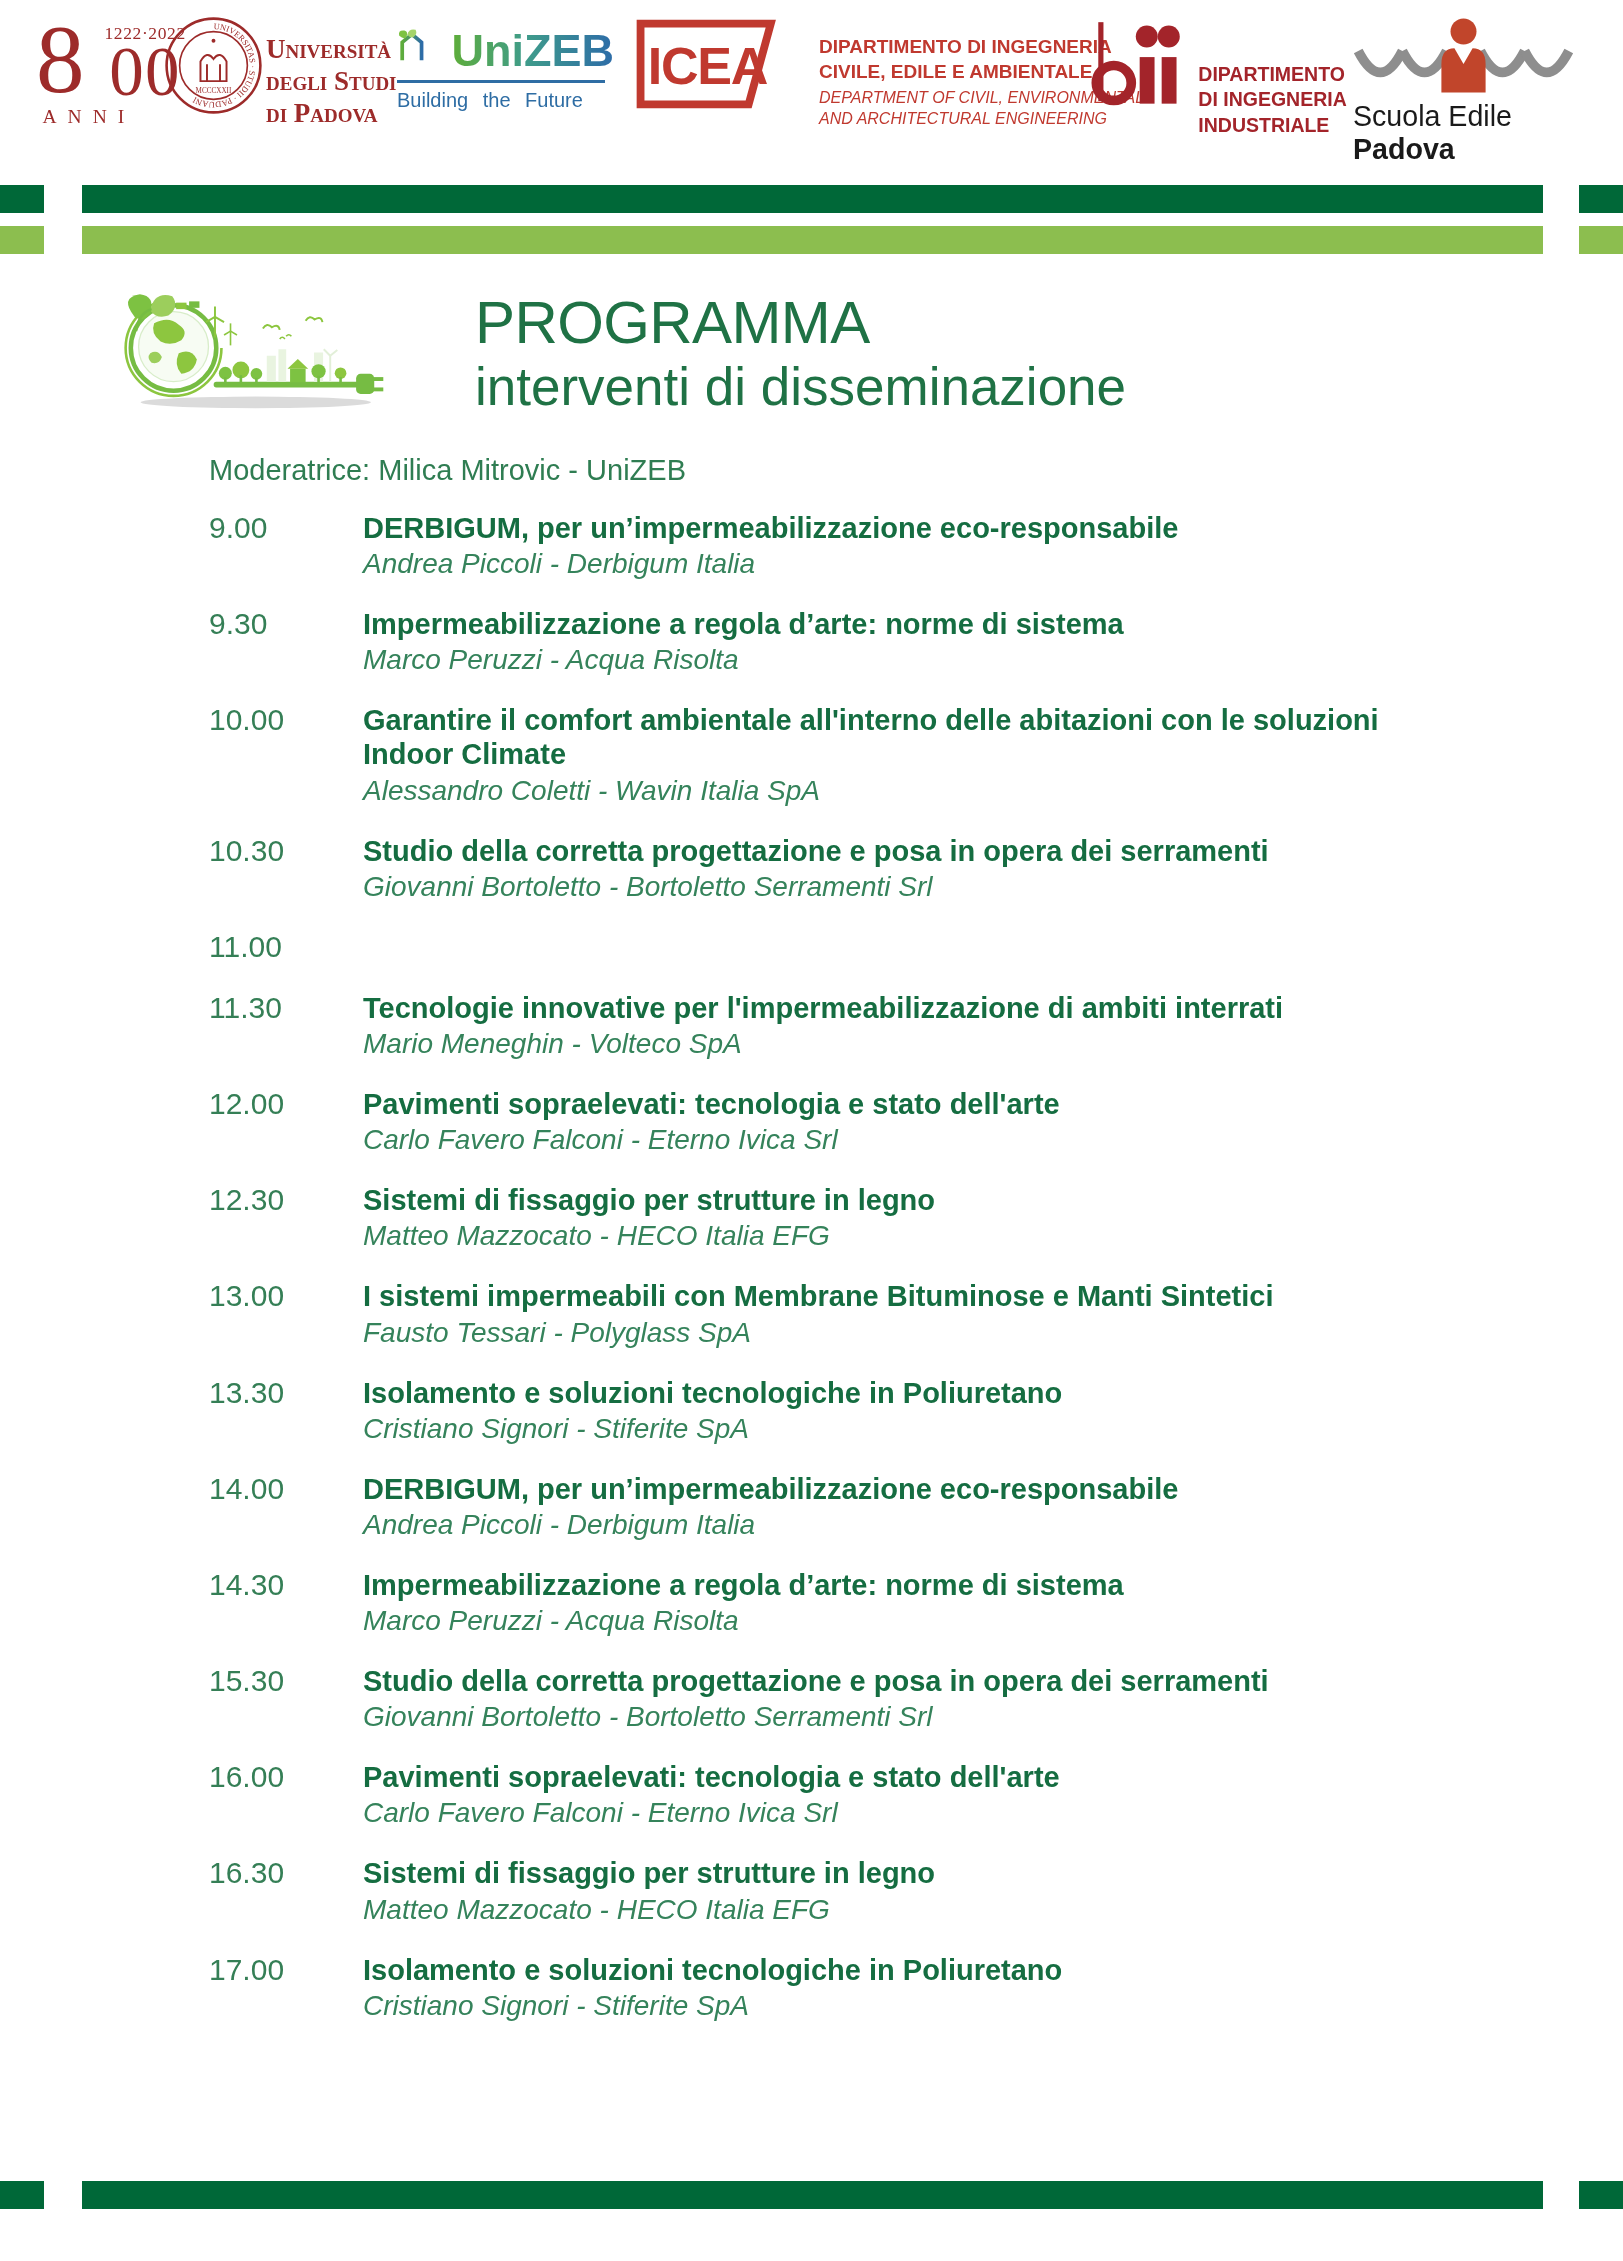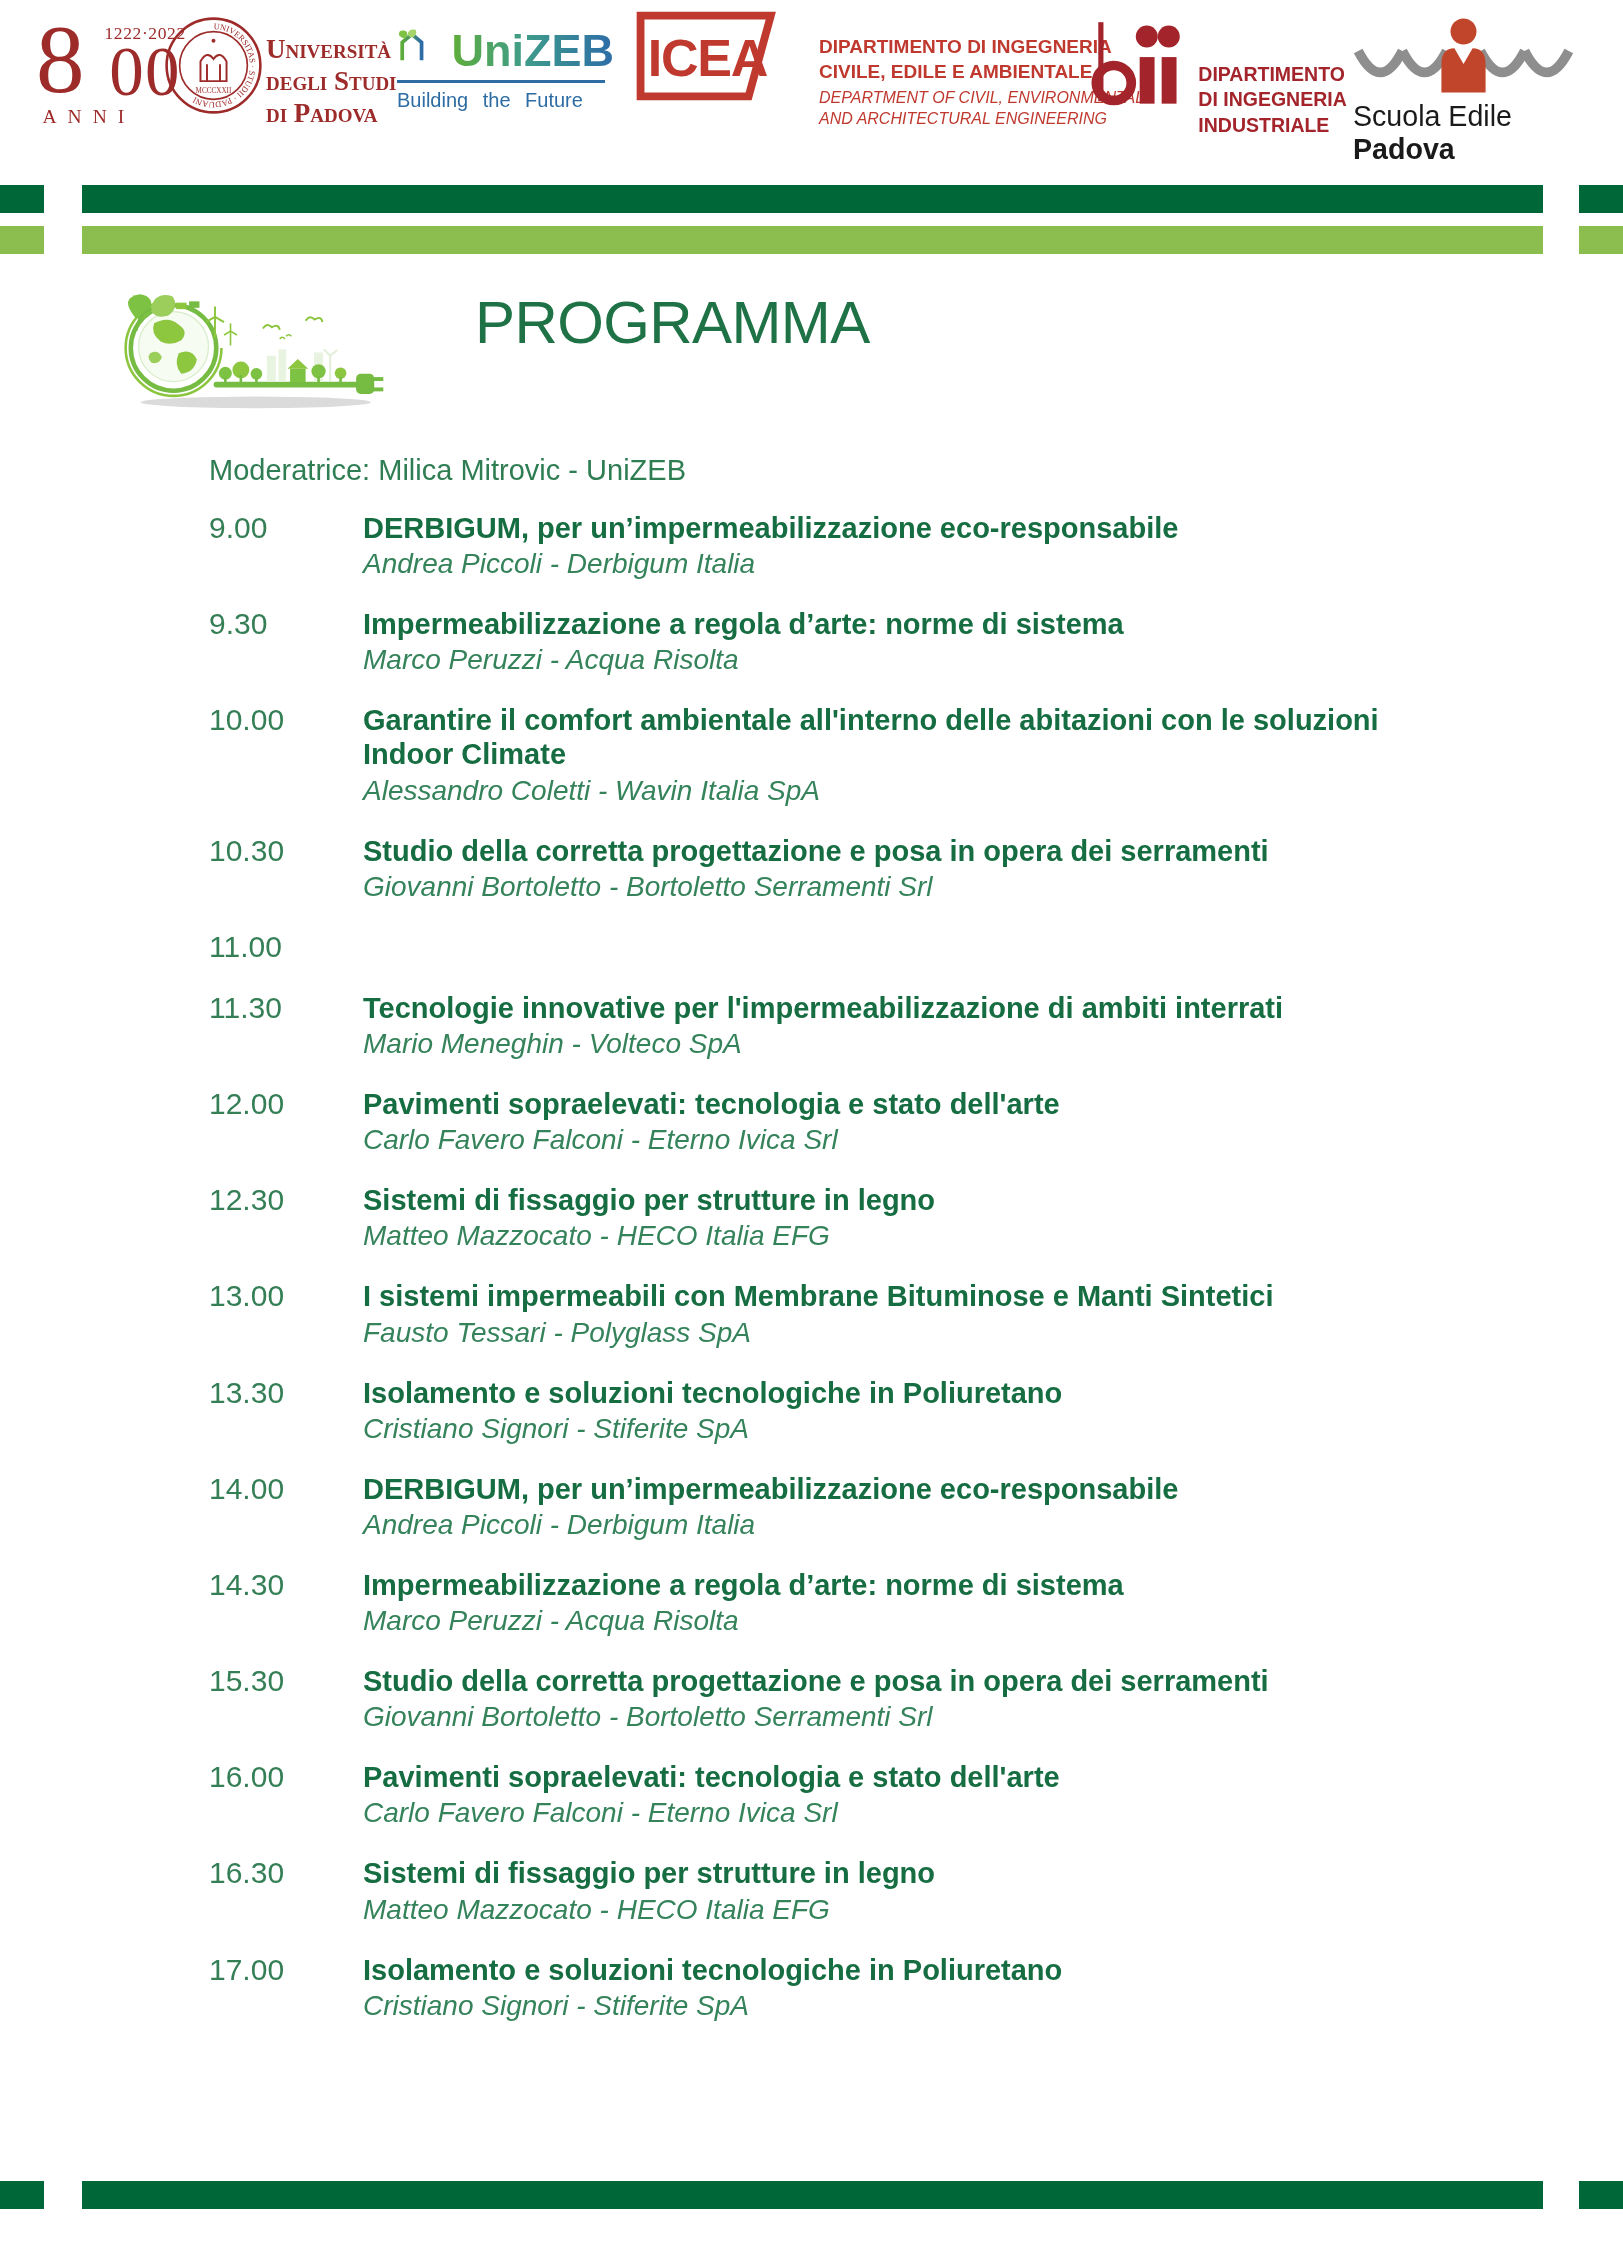--- a/index.html
+++ b/index.html
@@ -26,21 +26,21 @@
     font-variant:small-caps;font-size:27px;line-height:1.18;font-weight:600;}
   
   #logo-unizeb{left:397px;top:17px;width:217px;}
   .uz-top{display:flex;align-items:flex-end;gap:24px;}
   .uz-word{font-size:45px;font-weight:bold;line-height:1;
     background:linear-gradient(90deg,#5ead3a 0%,#3f9c8a 45%,#2d6ca8 100%);
     -webkit-background-clip:text;background-clip:text;-webkit-text-fill-color:transparent;color:#2d6ca8;}
   .uz-line{height:3.2px;background:#2e6da4;margin-top:6.5px;width:208px;}
   .uz-tag{margin-top:6.5px;font-size:20px;color:#2e6da4;word-spacing:9px;}
   
-  #logo-icea{left:636px;top:11px;}
+  #logo-icea{left:636px;top:19px;}
   
   #text-dicea{left:819px;top:34px;color:#c0392f;}
   .dicea-b{font-size:19px;font-weight:bold;line-height:1.32;}
   .dicea-i{font-size:16px;font-style:italic;line-height:1.28;}
   .dicea-gap{height:3.9px;}
   
   #logo-dii{left:1085px;top:17px;display:flex;}
   .dii-text{margin-left:14.3px;margin-top:45px;color:#a3242a;font-size:19.5px;font-weight:bold;line-height:1.3;}
   
   #logo-scuola{left:1353px;top:17px;width:234px;text-align:left;}
@@ -238,20 +238,21 @@
     <line x1="176" y1="62" x2="186" y2="68" stroke="#8cc63f" stroke-width="2.5"></line>
     <line x1="176" y1="62" x2="166" y2="68" stroke="#8cc63f" stroke-width="2.5"></line>
 
     <rect x="92" y="18" width="16" height="10" fill="#8cc63f"></rect>
     <rect x="112" y="16" width="16" height="10" fill="#76bc43"></rect>
   </svg>
 </div>
 
 <div id="title-block" data-name="page-title-block">
   <div id="title-line1" data-name="page-title">PROGRAMMA</div>
+  <div id="title-line2" data-name="page-subtitle">interventi di disseminazione</div>
 </div>
 
 <div id="moderator" data-name="moderator-line">Moderatrice: Milica Mitrovic - UniZEB</div>
 
 <div id="schedule" data-name="schedule-list">
   <div class="s-row" data-name="schedule-item">
     <div class="s-time" data-name="schedule-time">9.00</div>
     <div class="s-content" data-name="schedule-item-content">
       <div class="s-title" data-name="talk-title">DERBIGUM, per un’impermeabilizzazione eco-responsabile</div>
       <div class="s-speaker" data-name="talk-speaker">Andrea Piccoli - Derbigum Italia</div>

